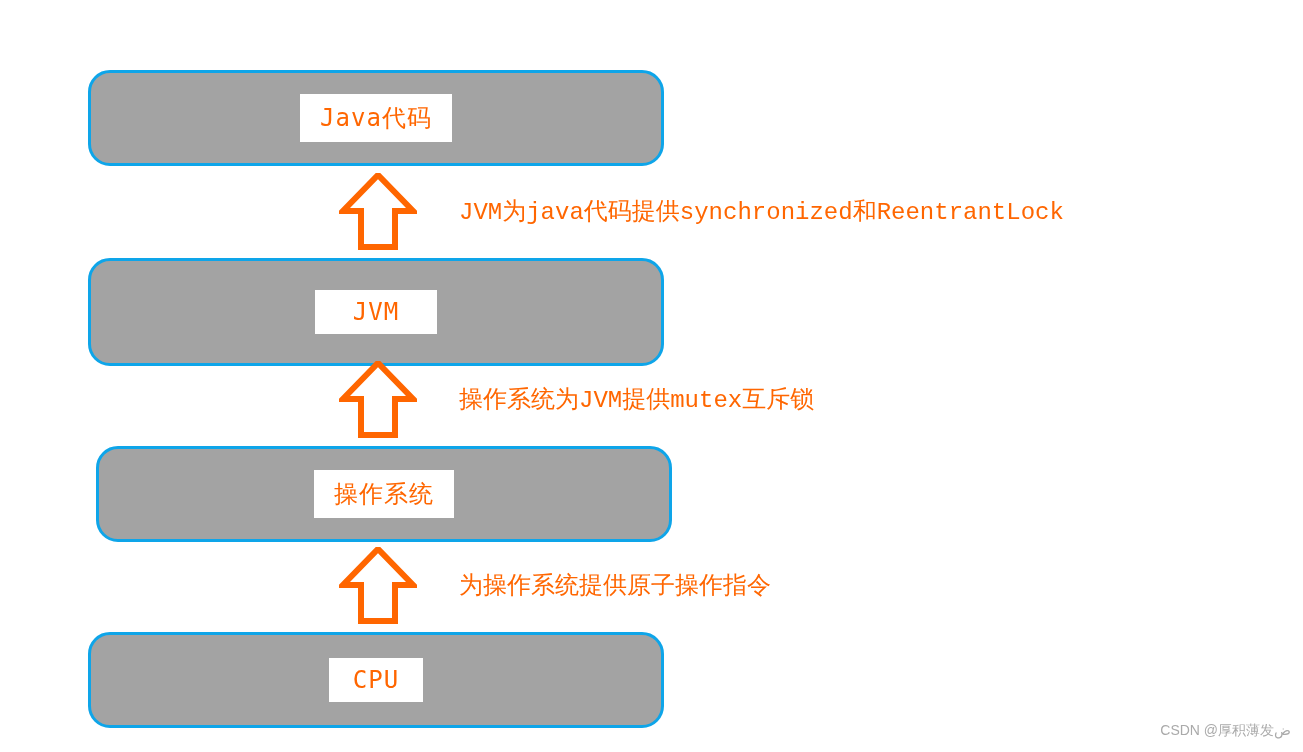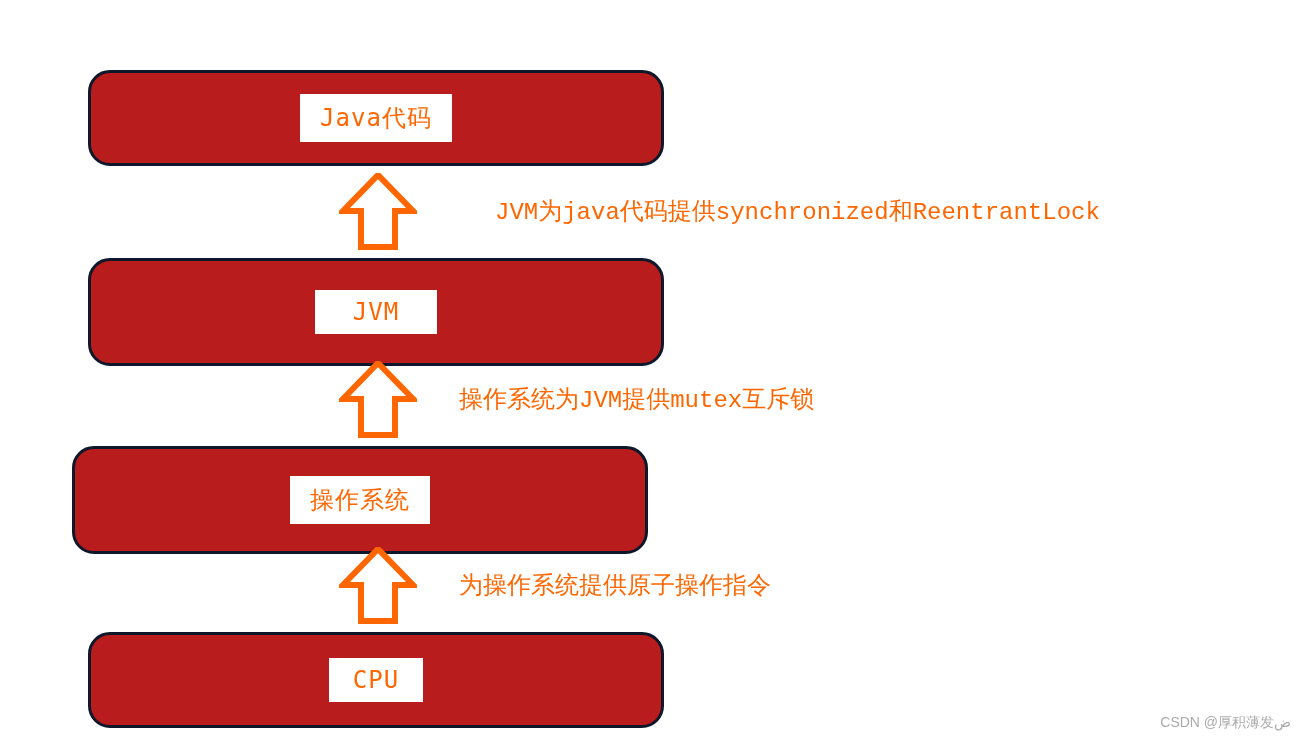--- a/index.html
+++ b/index.html
@@ -5,22 +5,22 @@
     * { margin: 0; padding: 0; box-sizing: border-box; }
     body {
       width: 1303px;
       height: 752px;
       background: #ffffff;
       font-family: "SimSun", "Microsoft YaHei", monospace, sans-serif;
       position: relative;
     }
     .layer-box {
       position: absolute;
-      background: #b91c1c;
-      border: 3px solid #0f172a;
+      background: #a3a3a3;
+      border: 3px solid #0ea5e9;
       border-radius: 22px;
       display: flex;
       align-items: center;
       justify-content: center;
     }
     .inner-label {
       background: #ffffff;
       color: #FF6600;
       font-size: 24px;
       font-weight: normal;
@@ -38,52 +38,52 @@
       position: absolute;
       color: #FF6600;
       font-size: 24px;
       font-family: "SimSun", "Courier New", monospace;
       white-space: nowrap;
       letter-spacing: 0px;
     }
     .watermark {
       position: absolute;
       right: 12px;
-      bottom: 20px;
+      bottom: 12px;
       color: #aaaaaa;
       font-size: 14px;
       font-family: sans-serif;
     }
   </style>
 </head>
 <body>
 
 <div class="layer-box" style="left:88px; top:70px; width:576px; height:96px;">
   <div class="inner-label">Java代码</div>
 </div>
 
 <div class="arrow-container" style="left:339px; top:173px;">
   <svg class="arrow-svg" width="78" height="80" viewBox="0 0 78 80">
     <path d="M 39 2 L 74 38 L 56 38 L 56 74 L 22 74 L 22 38 L 4 38 Z" fill="#ffffff" stroke="#FF6600" stroke-width="6" stroke-linejoin="miter"></path>
   </svg>
 </div>
-<div class="annotation" style="left:459px; top:195px;margin-left:36px;">JVM为java代码提供synchronized和ReentrantLock</div>
+<div class="annotation" style="left:459px; top:195px;">JVM为java代码提供synchronized和ReentrantLock</div>
 
 <div class="layer-box" style="left:88px; top:258px; width:576px; height:108px;">
   <div class="inner-label" style="padding:8px 38px;">JVM</div>
 </div>
 
 <div class="arrow-container" style="left:339px; top:361px;">
   <svg class="arrow-svg" width="78" height="80" viewBox="0 0 78 80">
     <path d="M 39 2 L 74 38 L 56 38 L 56 74 L 22 74 L 22 38 L 4 38 Z" fill="#ffffff" stroke="#FF6600" stroke-width="6" stroke-linejoin="miter"></path>
   </svg>
 </div>
 <div class="annotation" style="left:459px; top:383px;">操作系统为JVM提供mutex互斥锁</div>
 
-<div class="layer-box" style="left:72px; top:446px; width:576px; height:108px;">
+<div class="layer-box" style="left:96px; top:446px; width:576px; height:96px;">
   <div class="inner-label">操作系统</div>
 </div>
 
 <div class="arrow-container" style="left:339px; top:547px;">
   <svg class="arrow-svg" width="78" height="80" viewBox="0 0 78 80">
     <path d="M 39 2 L 74 38 L 56 38 L 56 74 L 22 74 L 22 38 L 4 38 Z" fill="#ffffff" stroke="#FF6600" stroke-width="6" stroke-linejoin="miter"></path>
   </svg>
 </div>
 <div class="annotation" style="left:459px; top:569px;">为操作系统提供原子操作指令</div>
 

